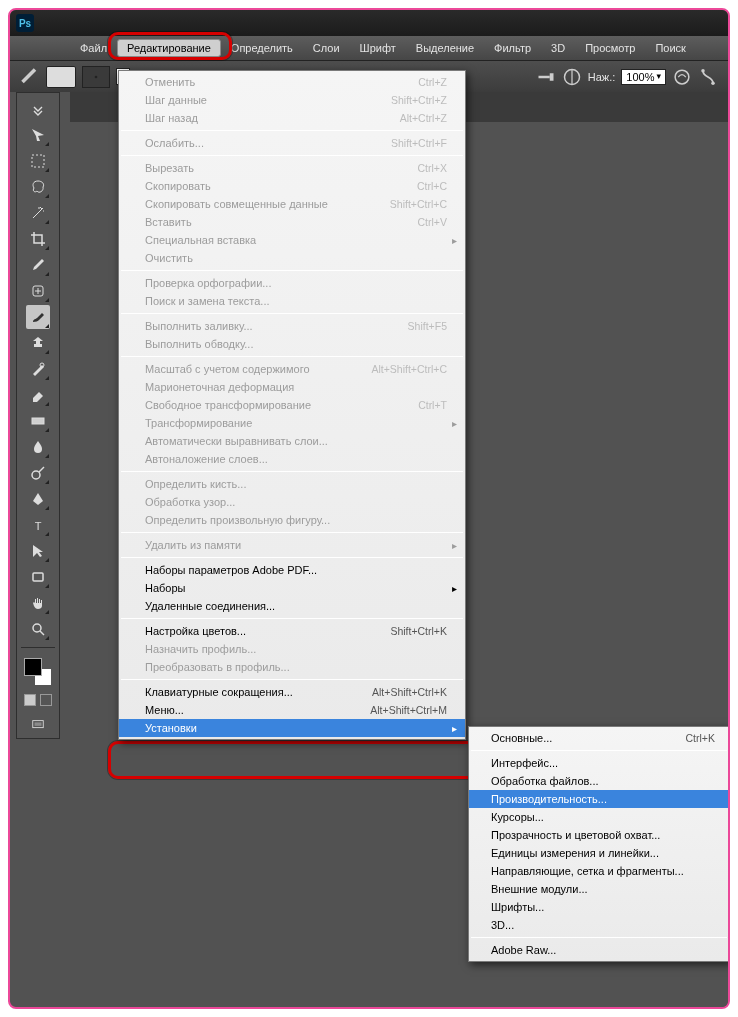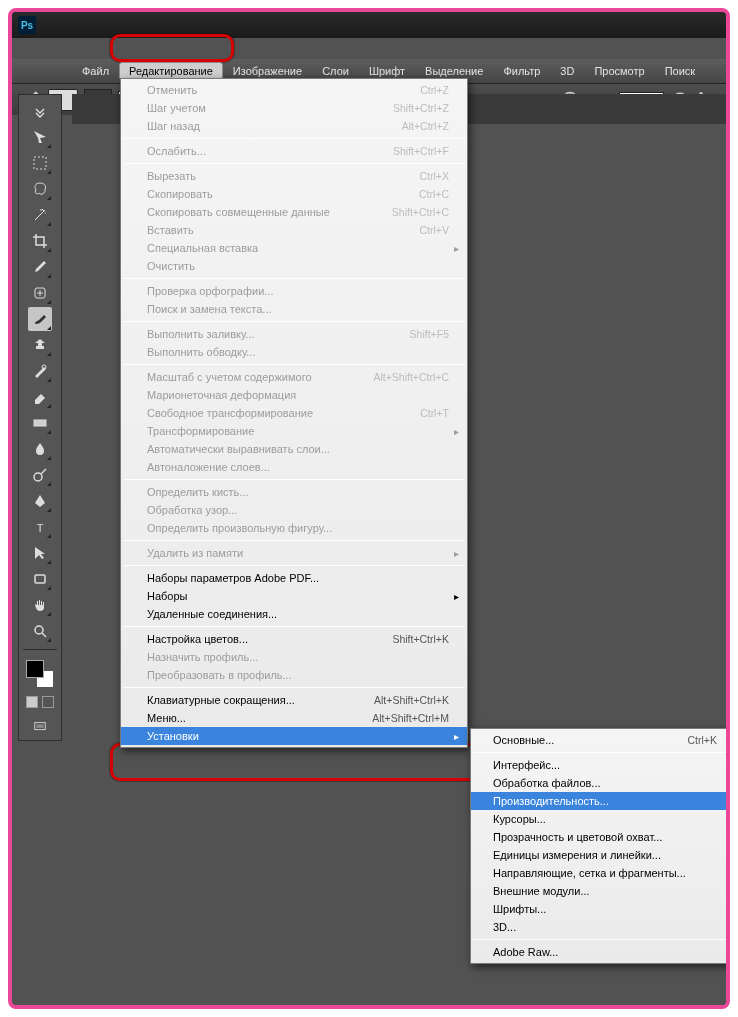--- a/index.html
+++ b/index.html
@@ -1,24 +1,24 @@
 <!DOCTYPE html>
 <html><head>
 <meta charset="utf-8">
 <style>
   * { box-sizing: border-box; margin: 0; padding: 0; font-family: Tahoma, Arial, sans-serif; font-size: 11px; }
   body { background: #fff; width: 738px; height: 1017px; overflow: hidden; position: relative; }
 
-  .frame { position: absolute; top: 8px; left: 8px; right: 8px; bottom: 8px; border: 4px solid #ec4899; border-radius: 8px; overflow: hidden; background: #525252; }
+  .frame { position: absolute; top: 8px; left: 8px; right: 8px; bottom: 8px; border: 2px solid #ec4899; border-radius: 8px; overflow: hidden; background: #525252; }
 
   
   .titlebar { height: 26px; background: linear-gradient(#2a2a2a,#1b1b1b); display: flex; align-items: center; padding: 0 6px; color: #c9c9c9; }
   .ps-logo { width: 18px; height: 18px; display: flex; align-items: center; justify-content: center; color: #4fc0e8; font-weight: bold; font-size: 10px; background: #001e36; border-radius: 3px; }
 
-  .menubar { height: 24px; background: linear-gradient(#5d5d5d,#464646); display: flex; align-items: center; gap: 0; padding-left: 60px; color: #e4e4e4; position: relative; margin-top: 21px; }
+  .menubar { height: 24px; background: linear-gradient(#5d5d5d,#464646); display: flex; align-items: center; gap: 0; padding-left: 60px; color: #e4e4e4; position: relative; }
   .menubar .mi { padding: 3px 10px; cursor: default; white-space: nowrap; }
   .menubar .mi.active { background: #cfcfcf; color: #000; border: 1px solid #8a8a8a; border-radius: 3px; padding: 2px 9px; position: relative; z-index: 5; }
 
   .highlight-red { position: absolute; border: 3px solid #d60000; border-radius: 10px; pointer-events: none; box-shadow: 0 0 0 1px rgba(0,0,0,0.3); }
 
   
   .optionsbar { height: 32px; background: linear-gradient(#4e4e4e,#3c3c3c); border-top: 1px solid #222; display: flex; align-items: center; gap: 6px; padding: 0 10px; color: #e4e4e4; }
   .optionsbar .swatch { width: 30px; height: 22px; background: #ddd; border: 1px solid #222; border-radius: 2px; }
   .optionsbar .brush-prev { width: 28px; height: 22px; background: #3a3a3a; border: 1px solid #222; display:flex; align-items:center; justify-content:center; }
   .optionsbar .num { width: 14px; background: #fff; color: #000; border: 1px solid #222; padding: 2px 3px; font-size: 10px; }
@@ -41,21 +41,21 @@
   .mask-ctrls { display:flex; gap:4px; margin-top:6px; }
   .mask-ctrls .m { width:12px; height:12px; border:1px solid #999; }
   .mask-ctrls .m.sel { background:#ccc; }
   .screen-mode { width:24px; height:18px; margin-top:8px; display:flex; align-items:center; justify-content:center; color:#ddd; }
 
   
   .canvas-area { position: absolute; top: 30px; left: 60px; right: 0; bottom: 0; background: #525252; }
   .tab-well { position: absolute; top: 0; left: 60px; right: 0; height: 30px; background: #3a3a3a; }
 
   
-  .menu-panel { position: absolute; top: 66px; left: 108px; width: 348px; background: linear-gradient(#f5f5f5,#eaeaea); border: 1px solid #7a7a7a; box-shadow: 2px 3px 8px rgba(0,0,0,0.6); padding: 2px 0; z-index: 10; }
+  .menu-panel { position: absolute; top: 60px; left: 108px; width: 348px; background: linear-gradient(#f5f5f5,#eaeaea); border: 1px solid #7a7a7a; box-shadow: 2px 3px 8px rgba(0,0,0,0.6); padding: 2px 0; z-index: 10; }
   .menu-panel .row { display: flex; align-items: center; padding: 3px 18px 3px 26px; color: #000; cursor: default; position: relative; white-space: nowrap; }
   .menu-panel .row.disabled { color: #9c9c9c; }
   .menu-panel .row .label { flex: 1; }
   .menu-panel .row .shortcut { color: #555; margin-left: 20px; font-size: 10.5px; }
   .menu-panel .row.disabled .shortcut { color:#bcbcbc; }
   .menu-panel .row .arrow { position: absolute; right: 8px; font-size: 10px; }
   .menu-panel .divider { height: 1px; background: #c4c4c4; margin: 3px 2px; border-top: 1px solid #fff; }
   .menu-panel .row.selected { background: #3a84dd; color: #fff; }
   .menu-panel .row.selected .shortcut, .menu-panel .row.selected .arrow { color: #fff; }
 
@@ -72,21 +72,21 @@
 
 <div class="frame">
 
   <div class="titlebar">
     <div class="ps-logo">Ps</div>
   </div>
 
   <div class="menubar" id="menubar">
       <div class="mi">Файл</div>
       <div class="mi active">Редактирование</div>
-      <div class="mi">Изображение</div>
+      <div class="mi">Определить</div>
       <div class="mi">Слои</div>
       <div class="mi">Шрифт</div>
       <div class="mi">Выделение</div>
       <div class="mi">Фильтр</div>
       <div class="mi">3D</div>
       <div class="mi">Просмотр</div>
       <div class="mi">Поиск</div>
     </div>
 
   <div class="optionsbar">
@@ -291,21 +291,21 @@
 
     <div class="canvas-area"></div>
   </div>
 
   <div class="menu-panel" id="edit-menu">
       <div class="row disabled">
         <span class="label">Отменить</span>
         <span class="shortcut">Ctrl+Z</span>
       </div>
       <div class="row disabled">
-        <span class="label">Шаг учетом</span>
+        <span class="label">Шаг данные</span>
         <span class="shortcut">Shift+Ctrl+Z</span>
       </div>
       <div class="row disabled">
         <span class="label">Шаг назад</span>
         <span class="shortcut">Alt+Ctrl+Z</span>
       </div>
       <div class="divider"></div>
       <div class="row disabled">
         <span class="label">Ослабить...</span>
         <span class="shortcut">Shift+Ctrl+F</span>

